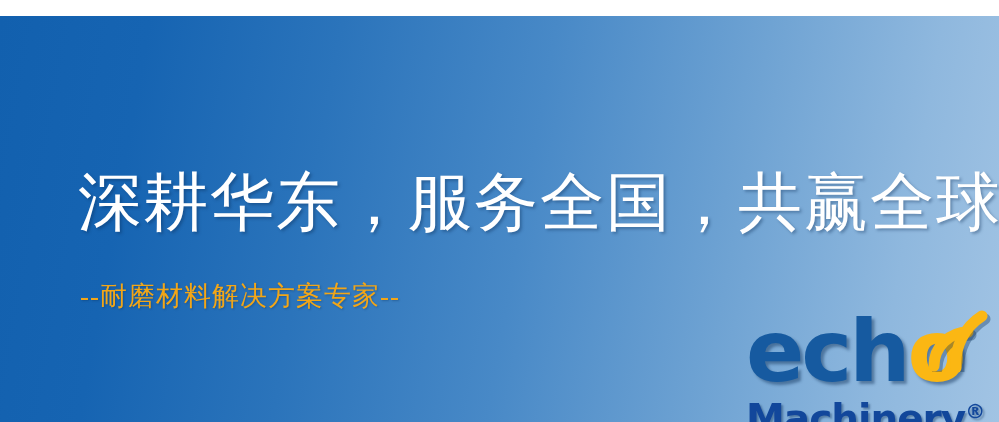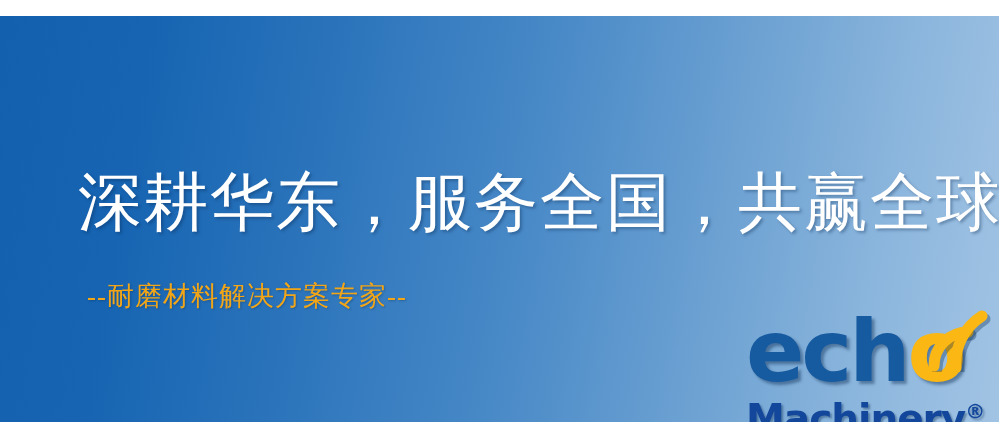--- a/index.html
+++ b/index.html
@@ -33,21 +33,21 @@
     font-size: 64px;
     line-height: 74px;
     color: #ffffff;
     letter-spacing: 2px;
     white-space: nowrap;
     text-shadow: 2px 2px 3px rgba(8, 40, 80, 0.35);
   }
   
   #subtitle {
     position: absolute;
-    left: 87px;
+    left: 80px;
     top: 264px;
     font-family: "Liberation Serif", "DejaVu Serif", serif;
     font-size: 27px;
     line-height: 32px;
     color: #F2A617;
     letter-spacing: 1px;
     white-space: nowrap;
     text-shadow: 1px 1px 2px rgba(8, 40, 80, 0.30);
   }
   

